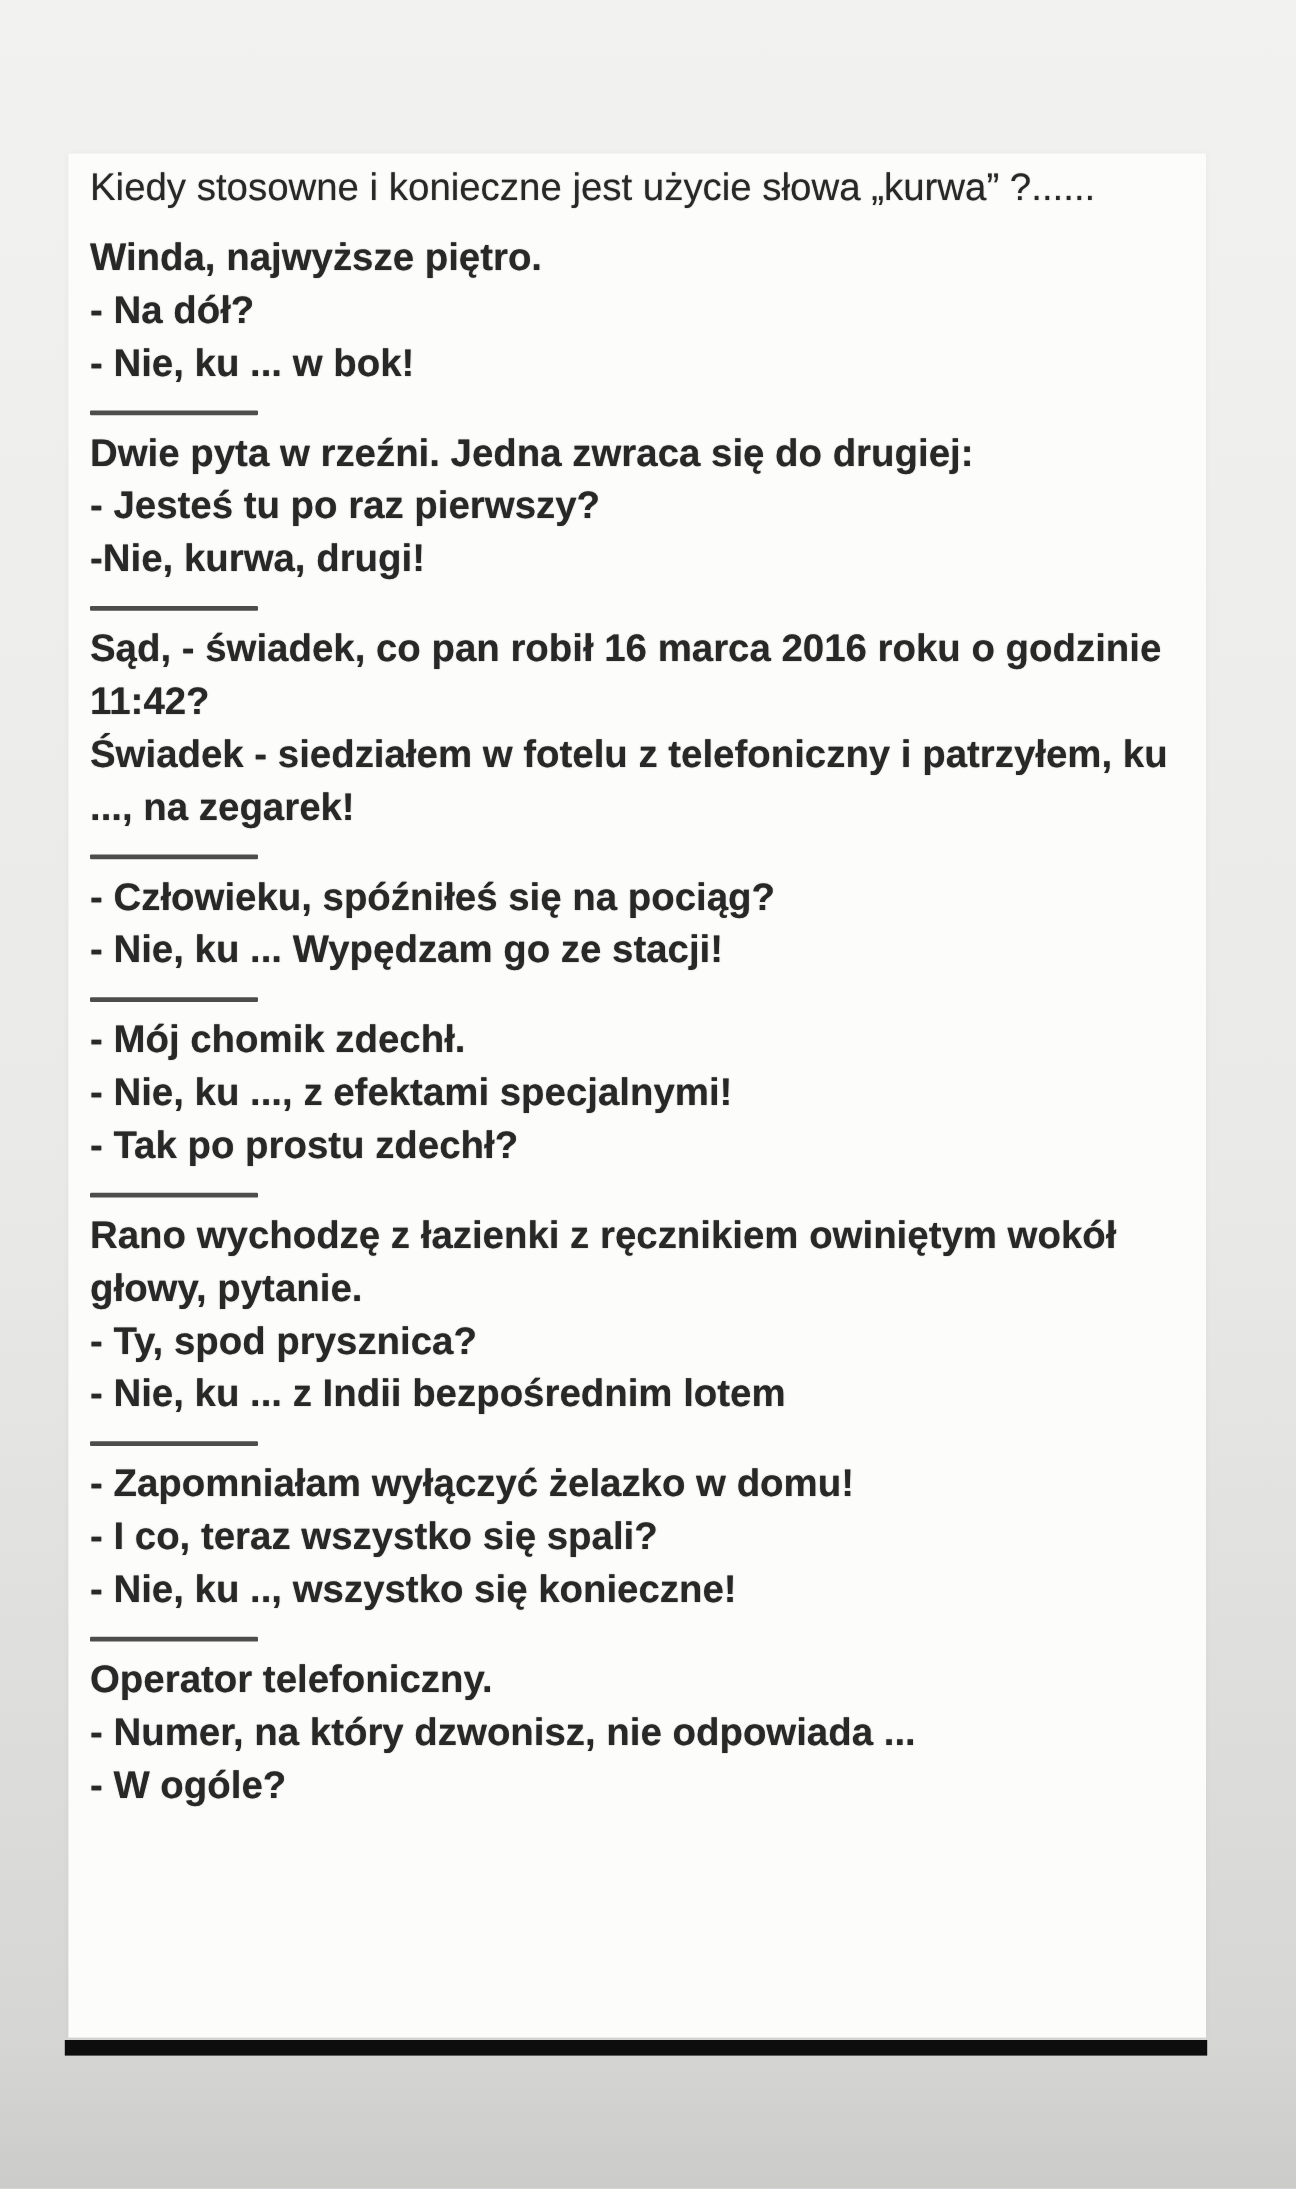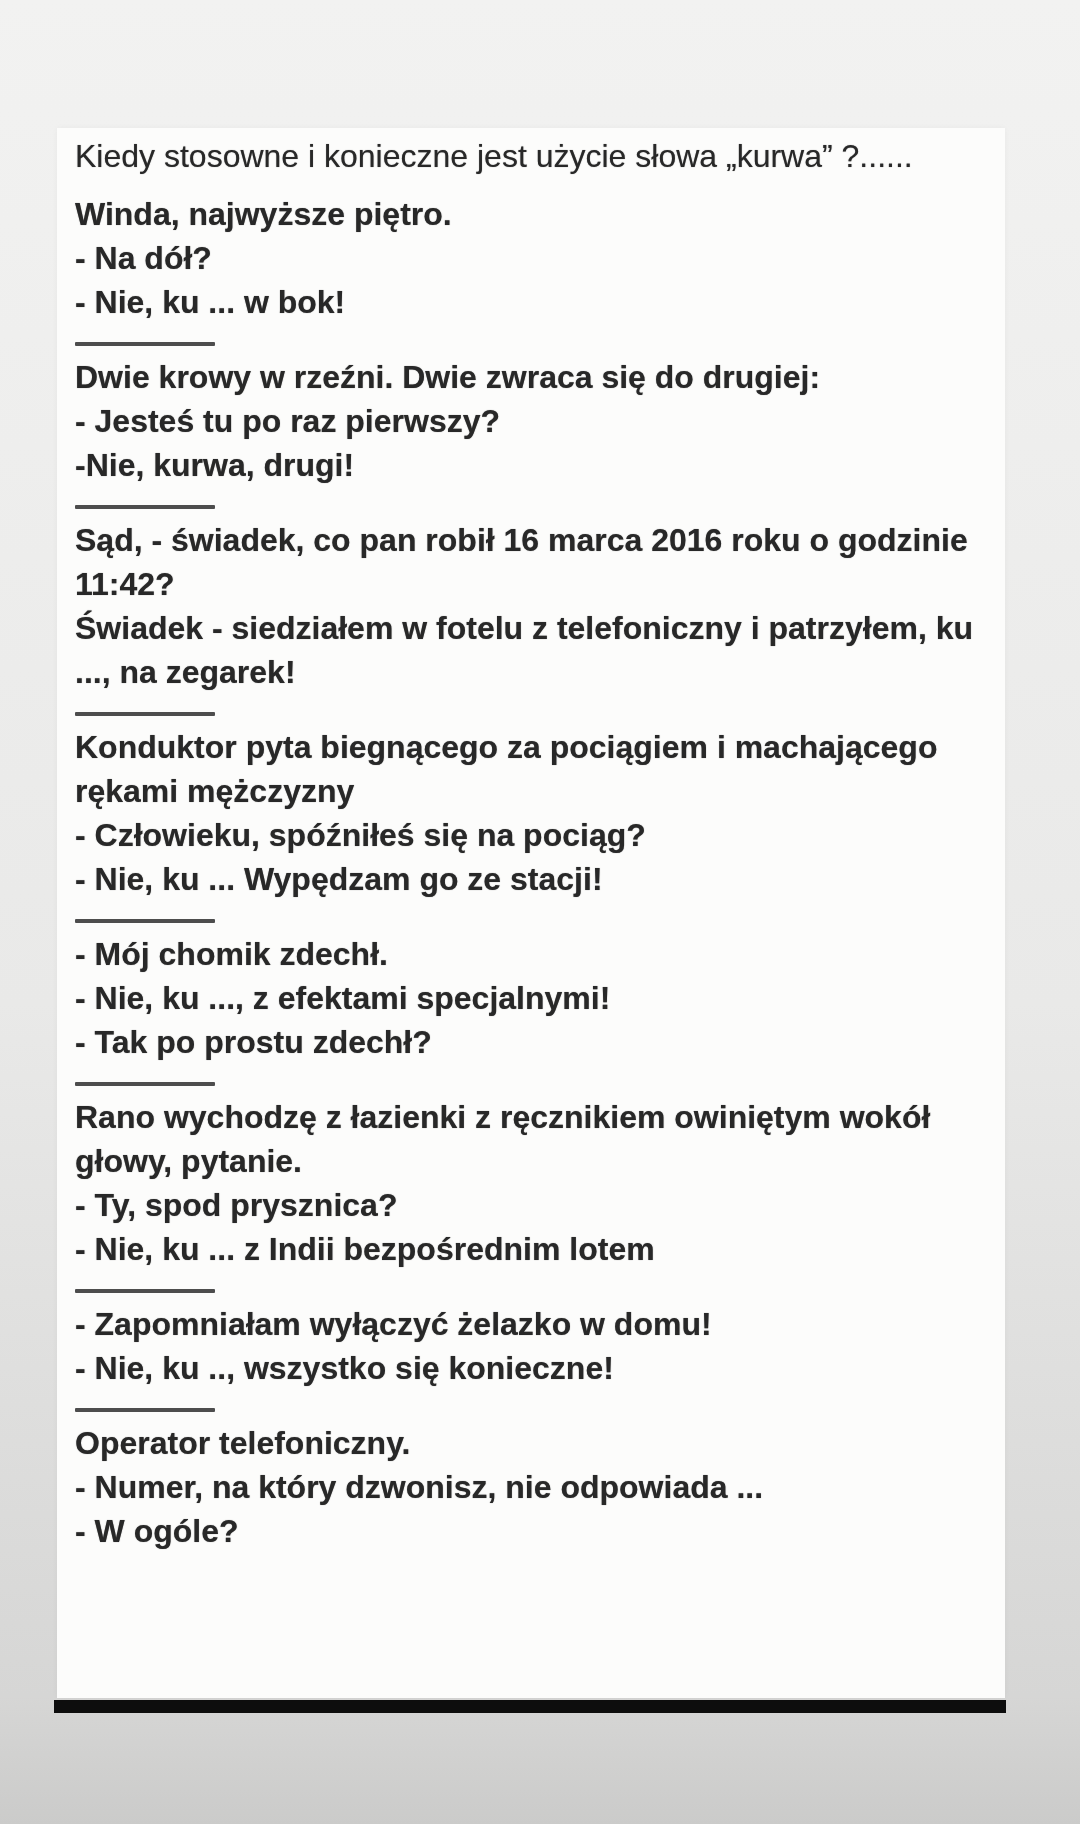--- a/index.html
+++ b/index.html
@@ -73,50 +73,50 @@
   <div class="panel">
     <div class="page-title">Kiedy stosowne i konieczne jest użycie słowa „kurwa” ?......</div>
     <div>
         <div class="joke">
           <div class="line">Winda, najwyższe piętro.</div>
           <div class="line">- Na dół?</div>
           <div class="line">- Nie, ku ... w bok!</div>
         </div>
         <div class="separator"></div>
         <div class="joke">
-          <div class="line">Dwie krowy w rzeźni. Dwie zwraca się do drugiej:</div>
+          <div class="line">Dwie pyta w rzeźni. Jedna zwraca się do drugiej:</div>
           <div class="line">- Jesteś tu po raz pierwszy?</div>
           <div class="line">-Nie, kurwa, drugi!</div>
         </div>
         <div class="separator"></div>
         <div class="joke">
           <div class="line">Sąd, - świadek, co pan robił 16 marca 2016 roku o godzinie 11:42?</div>
           <div class="line">Świadek - siedziałem w fotelu z telefoniczny i patrzyłem, ku ..., na zegarek!</div>
         </div>
         <div class="separator"></div>
         <div class="joke">
-          <div class="line">Konduktor pyta biegnącego za pociągiem i machającego rękami mężczyzny</div>
           <div class="line">- Człowieku, spóźniłeś się na pociąg?</div>
           <div class="line">- Nie, ku ... Wypędzam go ze stacji!</div>
         </div>
         <div class="separator"></div>
         <div class="joke">
           <div class="line">- Mój chomik zdechł.</div>
           <div class="line">- Nie, ku ..., z efektami specjalnymi!</div>
           <div class="line">- Tak po prostu zdechł?</div>
         </div>
         <div class="separator"></div>
         <div class="joke">
           <div class="line">Rano wychodzę z łazienki z ręcznikiem owiniętym wokół głowy, pytanie.</div>
           <div class="line">- Ty, spod prysznica?</div>
           <div class="line">- Nie, ku ... z Indii bezpośrednim lotem</div>
         </div>
         <div class="separator"></div>
         <div class="joke">
           <div class="line">- Zapomniałam wyłączyć żelazko w domu!</div>
+          <div class="line">- I co, teraz wszystko się spali?</div>
           <div class="line">- Nie, ku .., wszystko się konieczne!</div>
         </div>
         <div class="separator"></div>
         <div class="joke">
           <div class="line">Operator telefoniczny.</div>
           <div class="line">- Numer, na który dzwonisz, nie odpowiada ...</div>
           <div class="line">- W ogóle?</div>
         </div>
       </div>
   </div>

